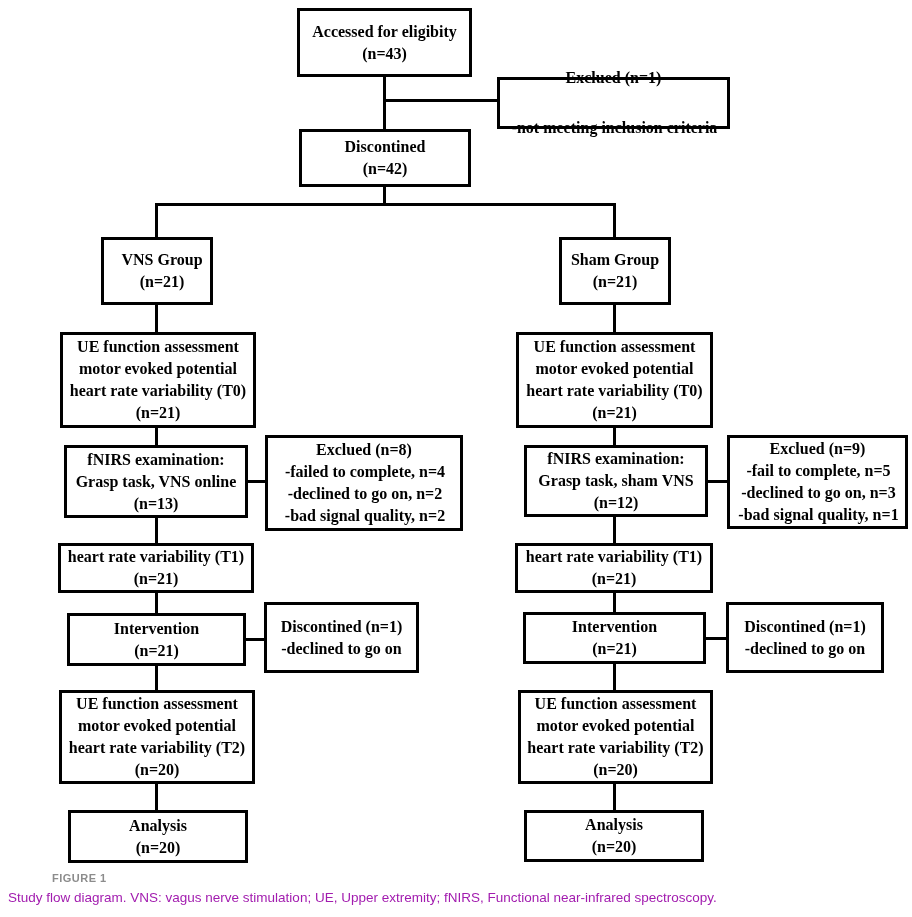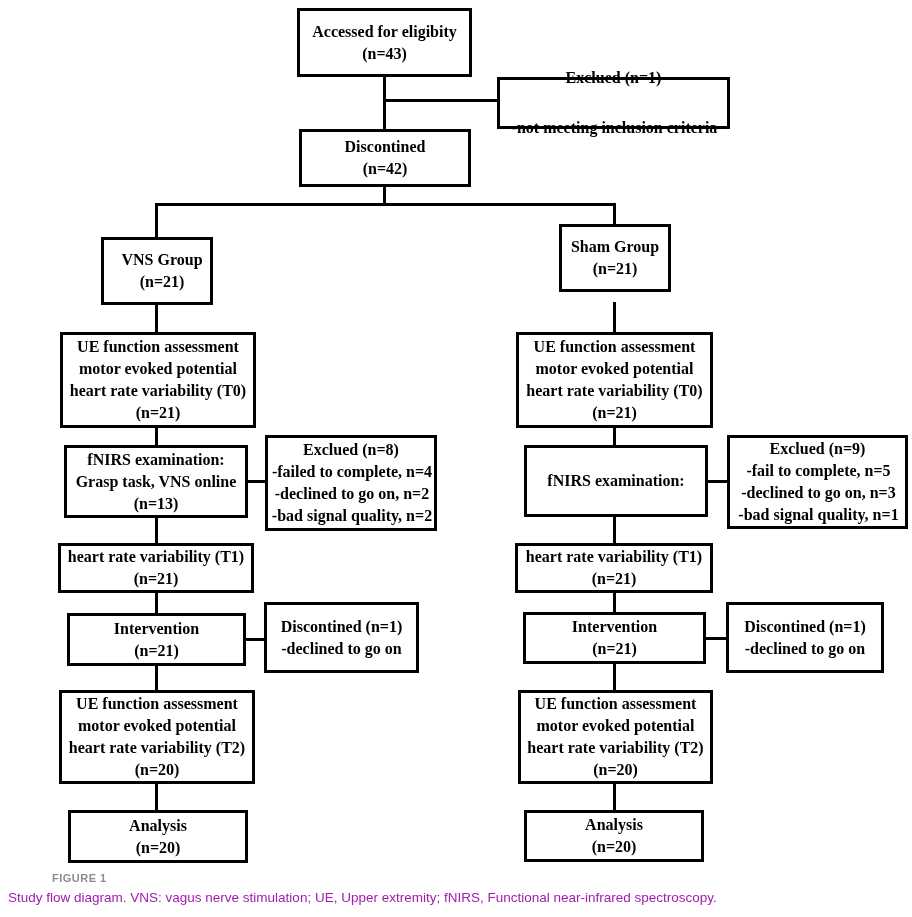--- a/index.html
+++ b/index.html
@@ -109,21 +109,21 @@
     <div class="line">heart rate variability (T0)</div>
     <div class="line">(n=21)</div>
   </div>
 
   <div class="box" style="left:64px; top:445px; width:184px; height:73px;">
     <div class="line">fNIRS examination:</div>
     <div class="line">Grasp task, VNS online</div>
     <div class="line">(n=13)</div>
   </div>
 
-  <div class="box" style="left:265px; top:435px; width:172px; height:96px;">
+  <div class="box" style="left:265px; top:435px; width:198px; height:96px;">
     <div class="line">Exclued (n=8)</div>
     <div class="line detail">-failed to complete, n=4</div>
     <div class="line detail">-declined to go on, n=2</div>
     <div class="line detail">-bad signal quality, n=2</div>
   </div>
 
   <div class="box" style="left:58px; top:543px; width:196px; height:50px;">
     <div class="line">heart rate variability (T1)</div>
     <div class="line">(n=21)</div>
   </div>
@@ -143,34 +143,36 @@
     <div class="line">motor evoked potential</div>
     <div class="line">heart rate variability (T2)</div>
     <div class="line">(n=20)</div>
   </div>
 
   <div class="box" style="left:68px; top:810px; width:180px; height:53px;">
     <div class="line">Analysis</div>
     <div class="line">(n=20)</div>
   </div>
 
-  <div class="box" style="left:559px; top:224px; width:112px; height:68px;">
+  <div class="box" style="left:559px; top:237px; width:112px; height:68px;">
     <div class="line">Sham Group</div>
     <div class="line">(n=21)</div>
   </div>
 
   <div class="box" style="left:516px; top:332px; width:197px; height:96px;">
     <div class="line">UE function assessment</div>
     <div class="line">motor evoked potential</div>
     <div class="line">heart rate variability (T0)</div>
     <div class="line">(n=21)</div>
   </div>
 
   <div class="box" style="left:524px; top:445px; width:184px; height:72px;">
     <div class="line">fNIRS examination:</div>
+    <div class="line">Grasp task, sham VNS</div>
+    <div class="line">(n=12)</div>
   </div>
 
   <div class="box" style="left:727px; top:435px; width:181px; height:94px;">
     <div class="line">Exclued (n=9)</div>
     <div class="line detail">-fail to complete, n=5</div>
     <div class="line detail">-declined to go on, n=3</div>
     <div class="line detail">-bad signal quality, n=1</div>
   </div>
 
   <div class="box" style="left:515px; top:543px; width:198px; height:50px;">

